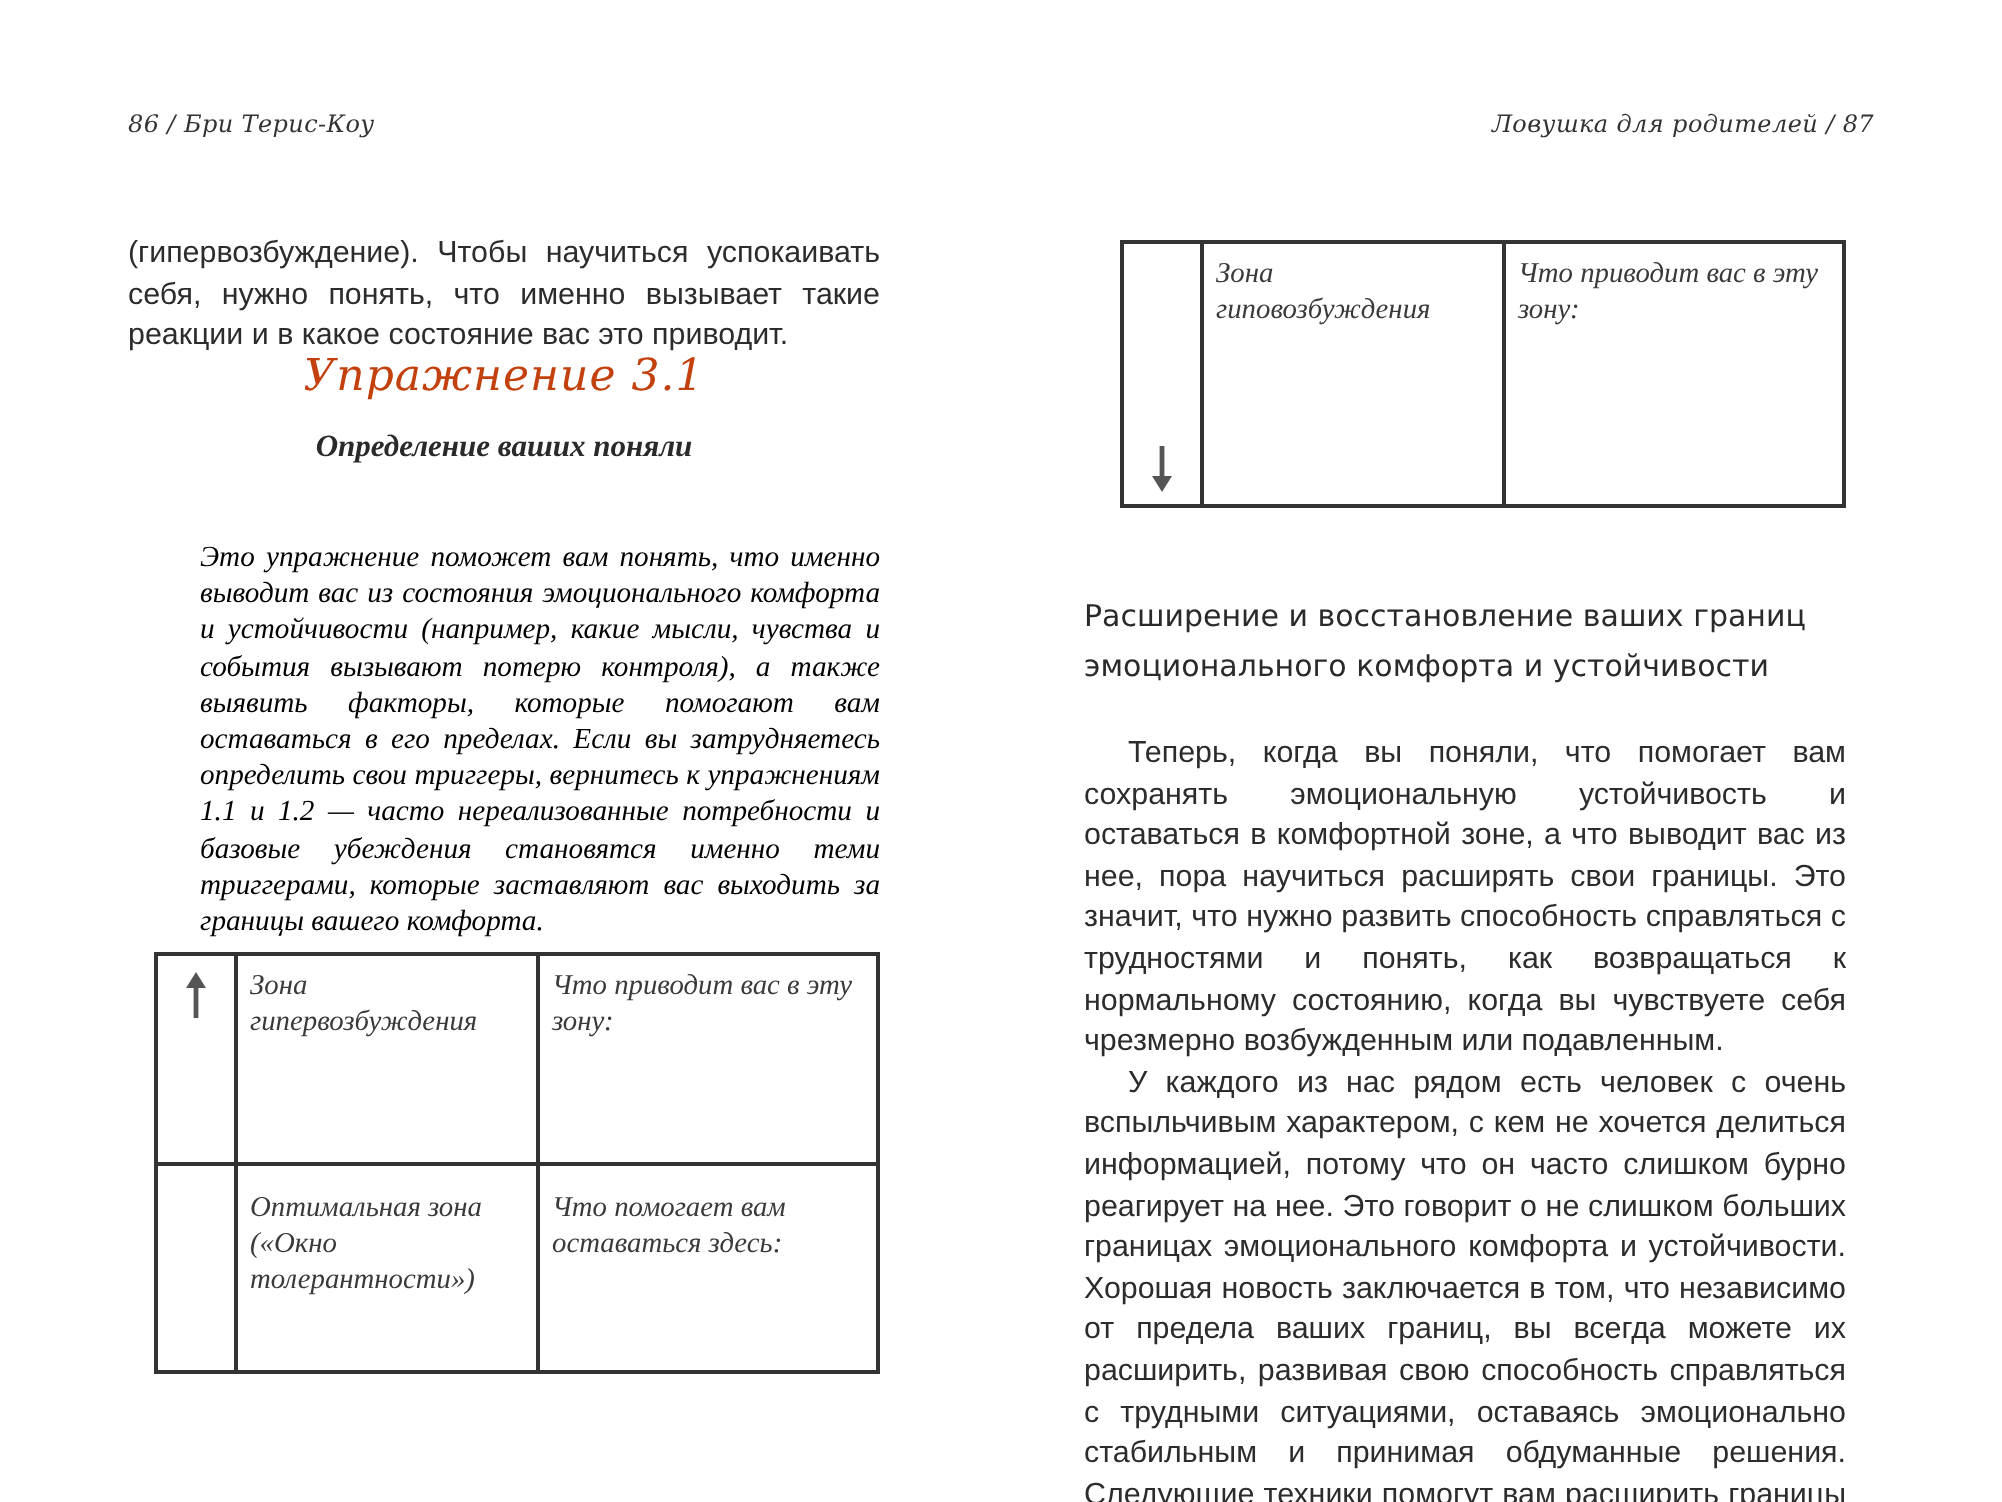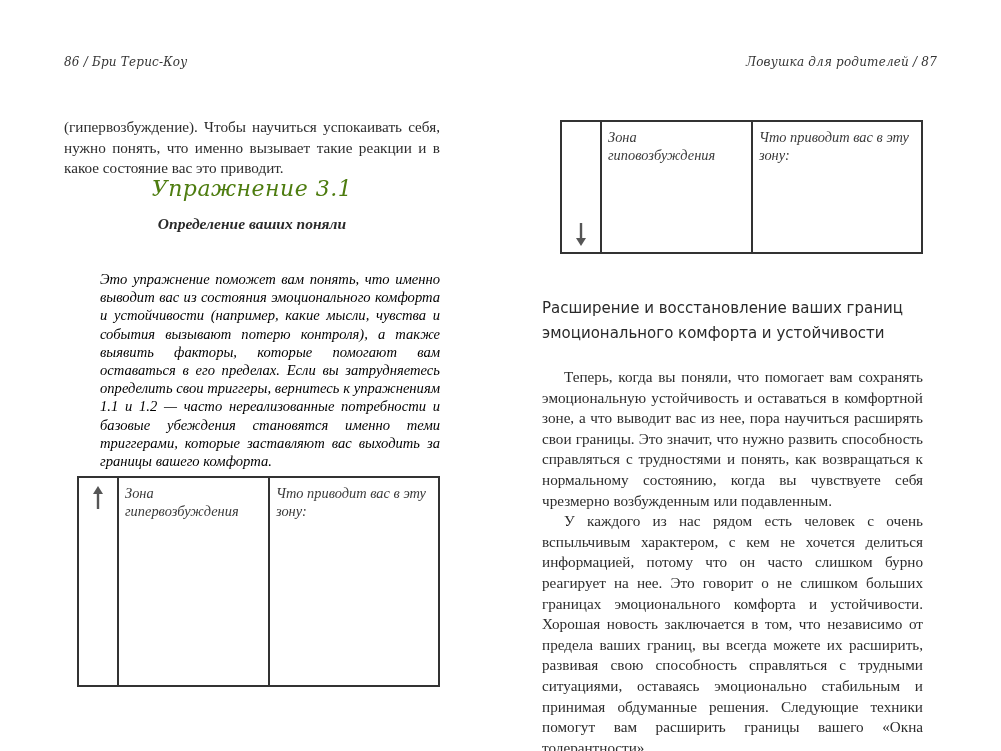--- a/index.html
+++ b/index.html
@@ -13,32 +13,32 @@
   .page.right { left: 500px; width: 501px; }
 
   .running-head {
     position: absolute; top: 55px; font-family: "DejaVu Serif", "Liberation Serif", serif;
     font-style: italic; font-size: 12px; color: #333; letter-spacing: 0.2px;
   }
   .left .running-head { left: 64px; }
   .right .running-head { right: 64px; }
 
   .body-text {
-    position: absolute; font-family: Liberation Serif, serif; font-size: 15.2px;
+    position: absolute; font-family: Liberation Sans, sans-serif; font-size: 15.2px;
     line-height: 20.6px; text-align: justify; color: #2c2c2c;
   }
   .body-text p { margin: 0; }
   .indent { text-indent: 22px; }
 
   .lead { left: 64px; top: 117px; width: 376px; }
 
   .exercise-title {
     position: absolute; left: 64px; width: 376px; top: 176px; text-align: center;
     font-family: "DejaVu Serif", "Liberation Serif", serif; font-style: italic; font-size: 22px;
-    color: #4d7c0f; letter-spacing: 0.5px;
+    color: #c2410c; letter-spacing: 0.5px;
   }
   .exercise-subtitle {
     position: absolute; left: 64px; width: 376px; top: 214px; text-align: center;
     font-family: "Liberation Serif", "DejaVu Serif", serif; font-style: italic; font-weight: bold;
     font-size: 15.5px; line-height: 19px; color: #2a2a2a;
   }
   .exercise-intro {
     position: absolute; left: 100px; width: 340px; top: 270px;
     font-family: "Liberation Serif", "DejaVu Serif", serif; font-style: italic; font-size: 14.6px;
     line-height: 18.2px; text-align: justify; color: #000000;
@@ -106,20 +106,29 @@
             </svg>
           </span>
         </td>
         <td class="c2">
           <span class="cell-text">Зона гипервозбуждения</span>
         </td>
         <td class="c3">
           <span class="cell-text">Что приводит вас в эту зону:</span>
         </td>
       </tr>
+      <tr class="r2">
+        <td class="c1"></td>
+        <td class="c2">
+          <span class="cell-text" style="padding-top:12px;">Оптимальная зона («Окно толерантности»)</span>
+        </td>
+        <td class="c3">
+          <span class="cell-text" style="padding-top:12px; padding-right:40px;">Что помогает вам оставаться здесь:</span>
+        </td>
+      </tr>
     </tbody>
       </table>
   </div>
 
   <div class="page right">
     <div class="running-head">Ловушка для родителей / 87</div>
 
     <table class="zones zones-right">
       <tbody>
           <tr style="height:130px;">

